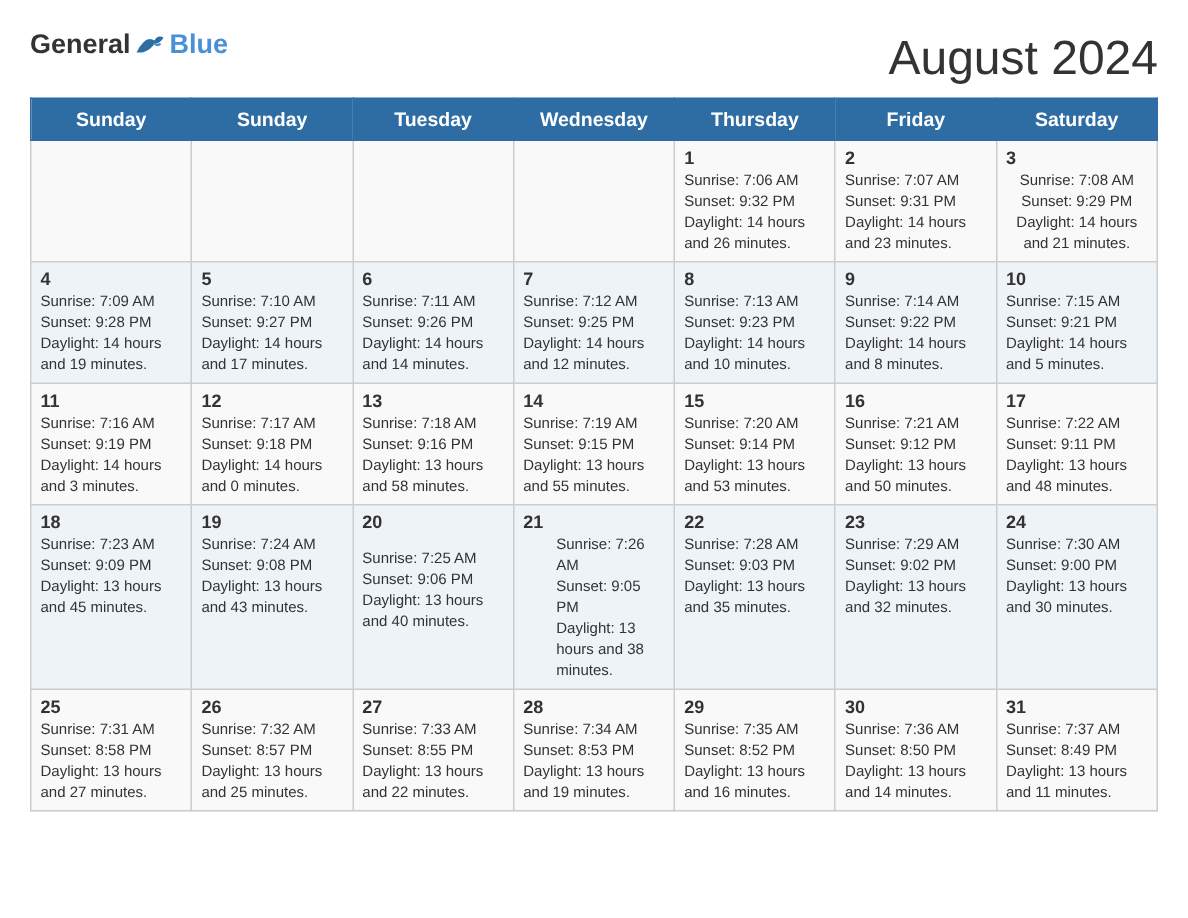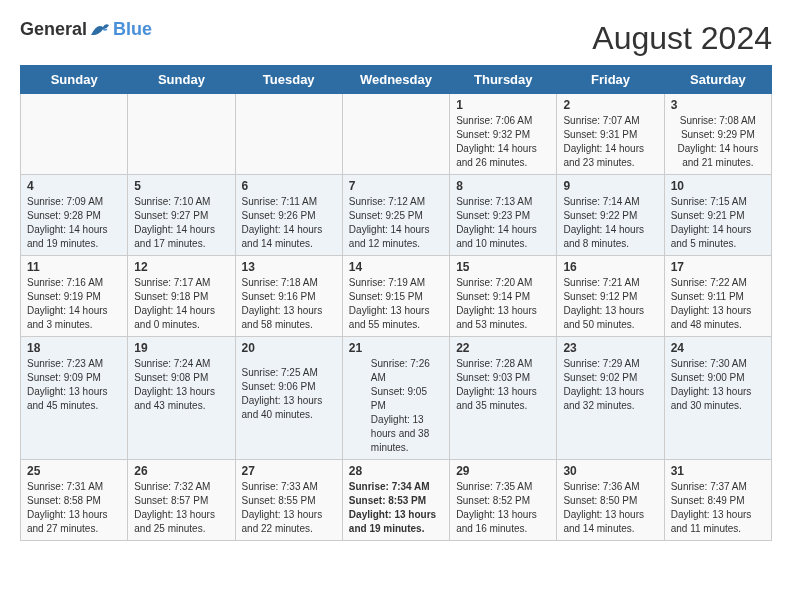--- a/index.html
+++ b/index.html
@@ -288,21 +288,21 @@
 Daylight: 13 hours and 25 minutes.</div>
         </td>
         <td>
           <span class="day-number">27</span>
           <div class="day-info" style="white-space: pre-line;">Sunrise: 7:33 AM
 Sunset: 8:55 PM
 Daylight: 13 hours and 22 minutes.</div>
         </td>
         <td>
           <span class="day-number">28</span>
-          <div class="day-info" style="white-space: pre-line; font-weight: bold;">Sunrise: 7:34 AM
+          <div class="day-info" style="white-space: pre-line;">Sunrise: 7:34 AM
 Sunset: 8:53 PM
 Daylight: 13 hours and 19 minutes.</div>
         </td>
         <td>
           <span class="day-number">29</span>
           <div class="day-info" style="white-space: pre-line;">Sunrise: 7:35 AM
 Sunset: 8:52 PM
 Daylight: 13 hours and 16 minutes.</div>
         </td>
         <td>

